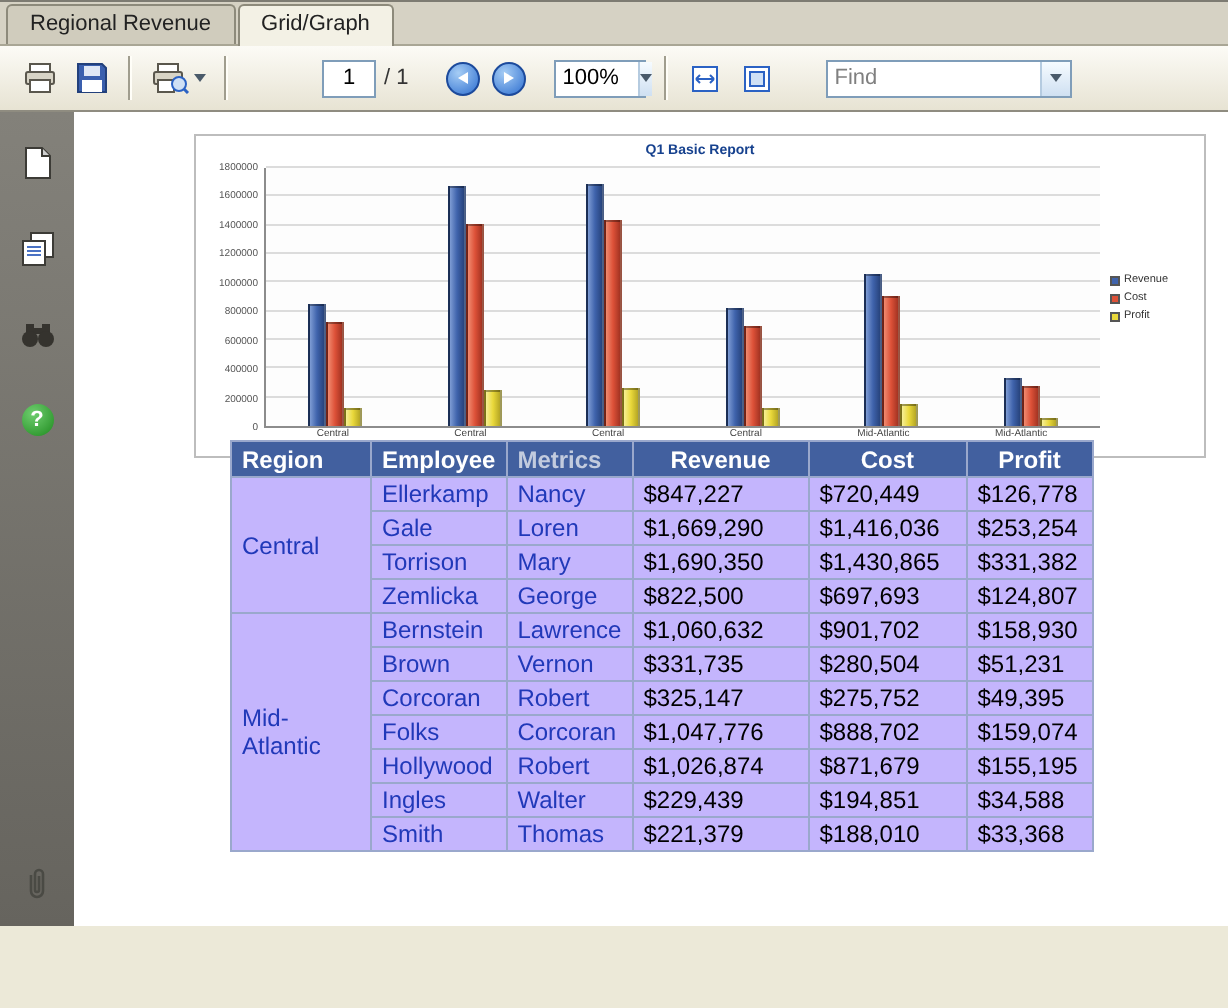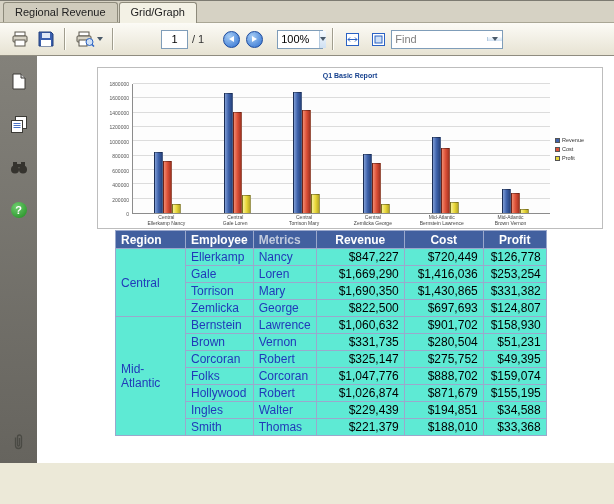--- a/index.html
+++ b/index.html
@@ -72,30 +72,30 @@
   .bar-group { flex: 1; display: flex; align-items: flex-end; justify-content: center; }
   .bar { width: 9px; border: 1px solid rgba(0,0,0,.35); border-bottom: none; }
   .legend { width: 50px; height: 130px; display: flex; flex-direction: column; justify-content: center;
             gap: 3px; padding-left: 5px; }
   .legend-item { display: flex; align-items: center; gap: 2px; font-size: 5.5px; color: #333; }
   .chip { width: 5px; height: 5px; border: 1px solid #555; display: inline-block; }
   .xlabels { display: flex; margin: 1px 57px 0 34px; }
   .xlabel { flex: 1; text-align: center; font-size: 5px; line-height: 5.5px; color: #444; }
 
   
-  .grid-wrap { position: absolute; left: 78px; top: 174px; }
+  .grid-wrap { position: absolute; left: 78px; top: 164px; }
   table { border-collapse: collapse; font-size: 12px; border: 1px solid #7b8db6; }
   th, td { border: 1px solid #9aa8cc; }
   th { background: #42609f; color: #fff; font-weight: bold; height: 18px; padding: 0 5px;
        text-align: left; font-size: 12px; }
   th.num { text-align: center; }
   th.metrics { color: #c2cbde; }
-  td { height: 17px; padding: 0 5px; background: #5eead4; margin-top: 16px; }
+  td { height: 17px; padding: 0 5px; background: #c4b5fd; margin-top: 16px; }
   td.name-cell { color: #2139b9; }
-  td.num-cell { text-align: right; color: #000; }
+  td.num-cell { color: #000; }
   td.region-cell { color: #2139b9; vertical-align: middle; }
 </style>
 </head>
 <body>
 
 <div class="app">
 
   <div class="tabbar">
     <div class="tab">Regional Revenue</div>
     <div class="tab active">Grid/Graph</div>
@@ -149,21 +149,21 @@
           <rect x="1.5" y="1.5" width="12" height="12" fill="#fff" stroke="#2b62c4"></rect>
           <path d="M3 7.5 h9 M3 7.5 l2 -2 M3 7.5 l2 2 M12 7.5 l-2 -2 M12 7.5 l-2 2" stroke="#2b62c4" fill="none"></path>
         </svg>
     </button>
     <button class="tbtn">
       <svg width="15" height="15" viewBox="0 0 15 15">
           <rect x="1.5" y="1.5" width="12" height="12" fill="#fff" stroke="#2b62c4"></rect>
           <rect x="4" y="4" width="7" height="7" fill="#cfe0f5" stroke="#2b62c4"></rect>
         </svg>
     </button>
-    <div class="combo" style="width:112px;align-items:center;">
+    <div class="combo" style="margin-left:22px;width:123px;">
       <input style="flex: 1 1 0%; min-width: 0px;" placeholder="Find">
       <button class="combo-arrow">
         <span class="caret"></span>
       </button>
     </div>
   </div>
 
   <div class="main">
     <div class="side-strip">
       <button class="sbtn">

